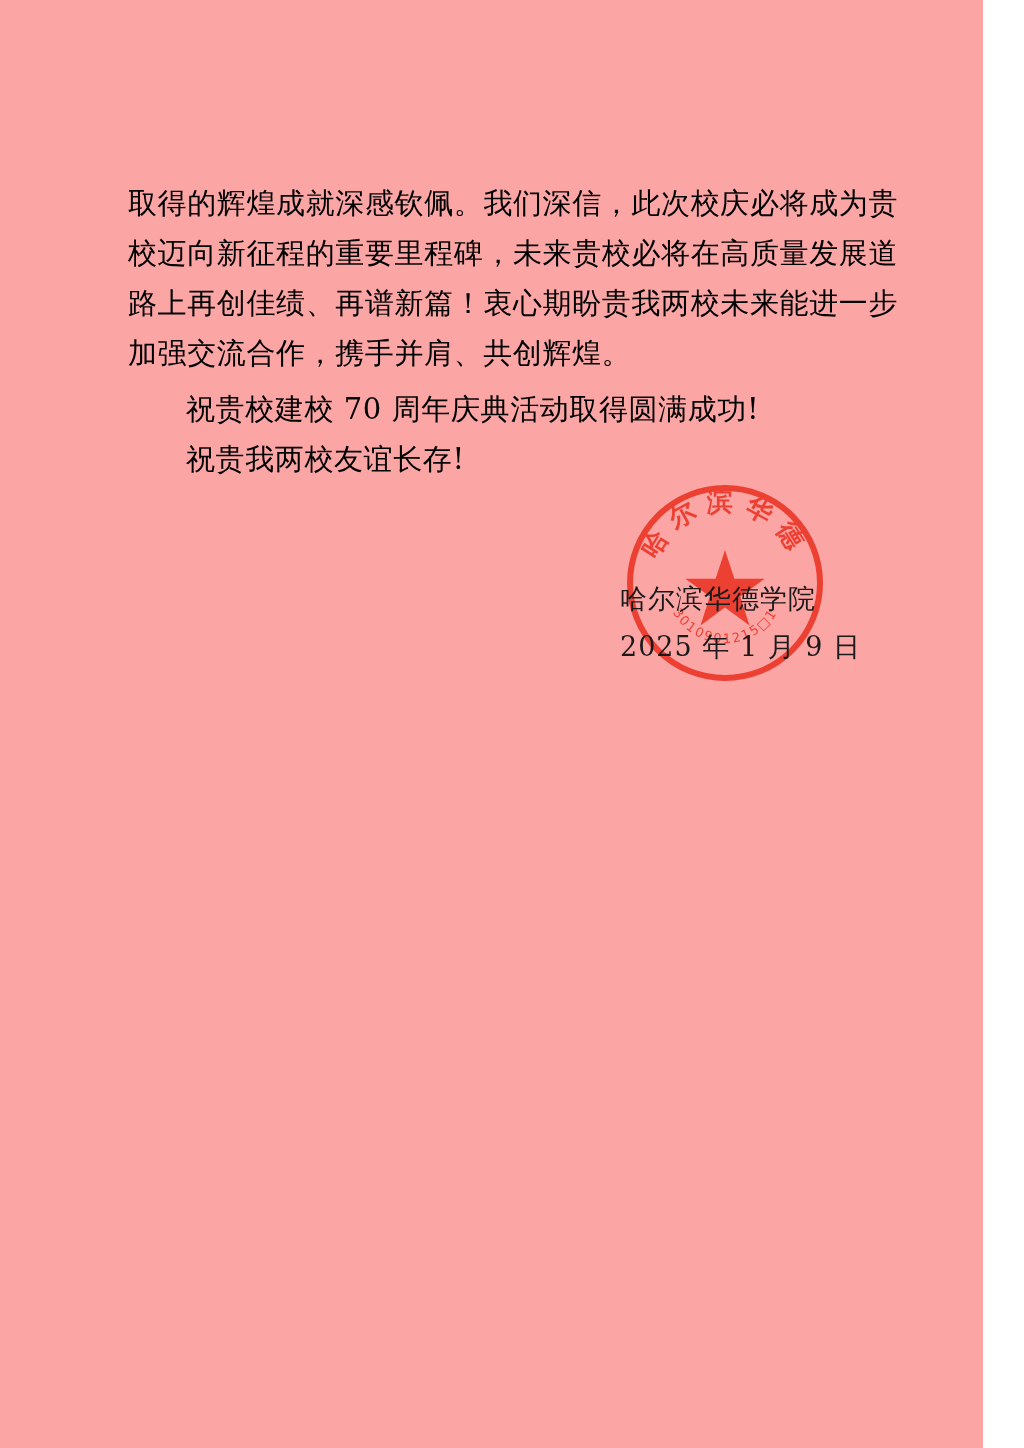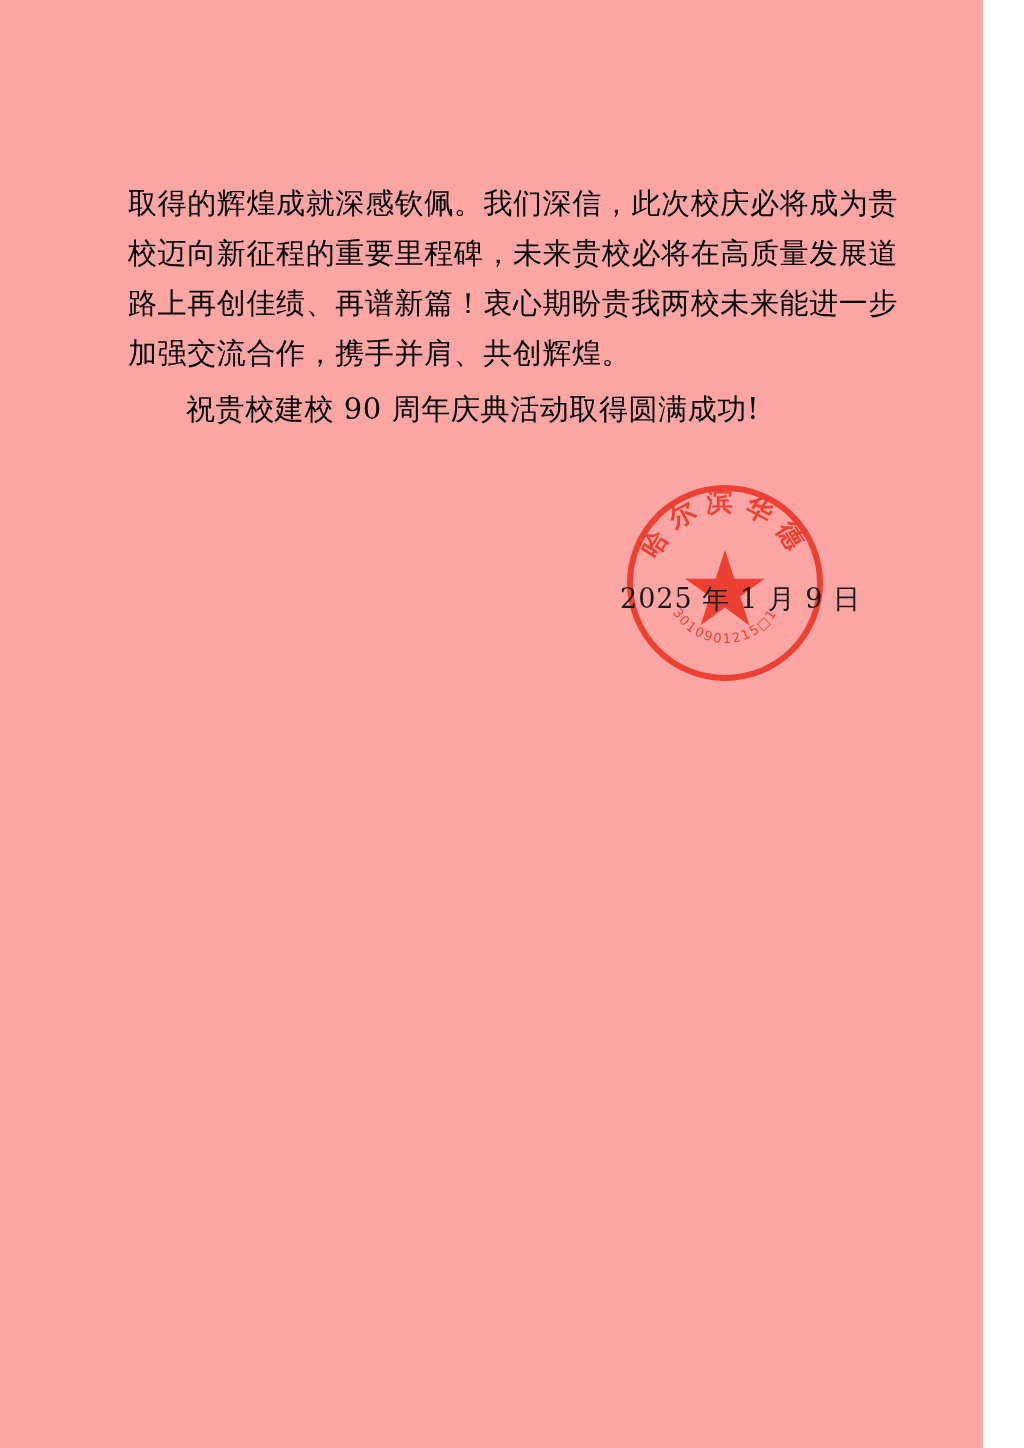--- a/index.html
+++ b/index.html
@@ -95,21 +95,22 @@
   }
 </style>
 </head>
 <body>
 
 <div class="page">
 
   <div class="body-text">
     <p class="para">取得的辉煌成就深感钦佩。我们深信，此次校庆必将成为贵校迈向新征程的重要里程碑，未来贵校必将在高质量发展道路上再创佳绩、再谱新篇！衷心期盼贵我两校未来能进一步加强交流合作，携手并肩、共创辉煌。</p>
     <div class="wish-block">
-      <p class="wish-line">祝贵校建校 90 周年庆典活动取得圆满成功!</p>
+      <p class="wish-line">祝贵校建校 70 周年庆典活动取得圆满成功!</p>
+      <p class="wish-line">祝贵我两校友谊长存!</p>
     </div>
   </div>
 
   <div class="seal">
     <svg viewBox="0 0 210 210" xmlns="http://www.w3.org/2000/svg">
       <defs>
         <path id="arcTop" d="M 33 105 A 72 72 0 0 1 177 105"></path>
         <path id="arcBottom" d="M 45 105 A 60 60 0 0 0 165 105"></path>
       </defs>
       <circle class="seal-ring" cx="105" cy="105" r="95"></circle>
@@ -117,16 +118,17 @@
       <text class="seal-arc-text" text-anchor="middle">
         <textPath href="#arcTop" startOffset="50%">哈尔滨华德</textPath>
       </text>
       <text class="seal-code" text-anchor="middle">
         <textPath href="#arcBottom" startOffset="50%">3010901215□1</textPath>
       </text>
     </svg>
   </div>
 
   <div class="signature">
+    <div class="sig-line">哈尔滨华德学院</div>
     <div class="sig-line">2025 年 1 月 9 日</div>
   </div>
 
 </div>
 
 </body></html>

